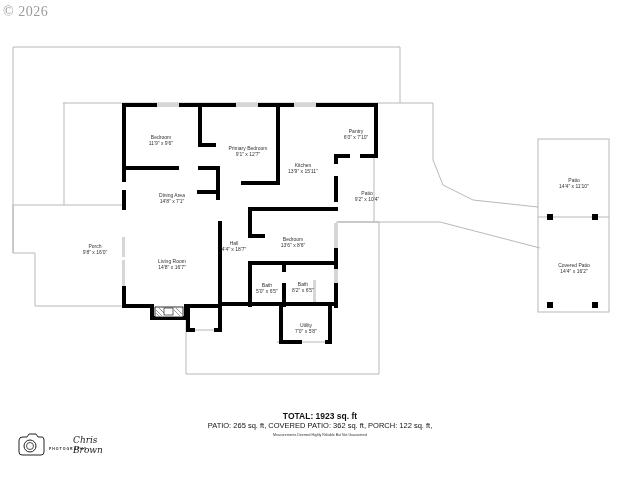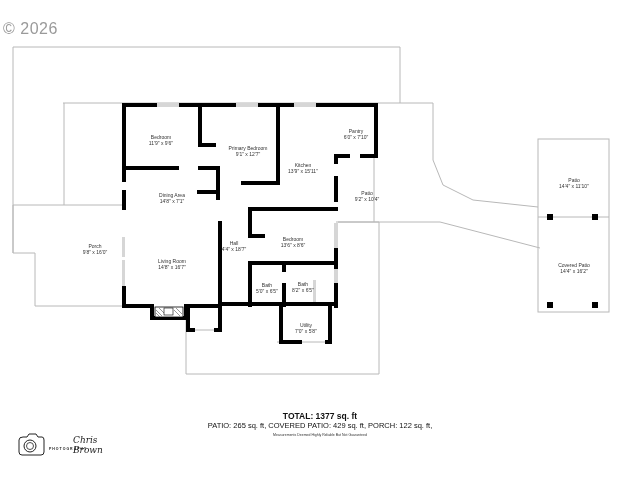--- a/index.html
+++ b/index.html
@@ -1,17 +1,17 @@
 <!DOCTYPE html>
 <html><head>
 <meta charset="utf-8">
 <style>
   html, body { margin: 0; padding: 0; background: #ffffff; }
   body { width: 640px; height: 480px; position: relative; overflow: hidden; font-family: "Liberation Sans", sans-serif; }
-  .copyright { position: absolute; left: 3px; top: 20px; font-size: 16px; color: #9a9a9a; letter-spacing: 0.5px; font-family: Liberation Sans, sans-serif; }
+  .copyright { position: absolute; left: 3px; top: 4px; font-size: 14px; color: #9a9a9a; letter-spacing: 0.5px; font-family: Liberation Serif, serif; }
   svg.plan { position: absolute; left: 0; top: 0; }
   .room-label { position: absolute; text-align: center; color: #333; font-size: 5px; line-height: 6px; white-space: nowrap; transform: translateX(-50%); }
   .room-label .nm { display: block; }
   .room-label .dim { display: block; }
   .summary { position: absolute; left: 0; top: 411px; width: 640px; text-align: center; color: #111; }
   .summary .total { font-weight: bold; font-size: 8.5px; line-height: 10px; }
   .summary .line { font-size: 7.5px; line-height: 9.5px; }
   .summary .disclaimer { font-size: 3.5px; line-height: 8px; color: #333; }
   .logo { position: absolute; left: 16px; top: 432px; width: 90px; height: 26px; }
   .logo .brand { position: absolute; left: 30px; top: 3px; font-family: "DejaVu Serif", serif; font-style: italic; font-size: 9px; color: #222; margin-left: 27px; }
@@ -155,22 +155,22 @@
 <div class="room-label" style="left:574px; top:177px;">
   <span class="nm">Patio</span>
   <span class="dim">14'4" x 11'10"</span>
 </div>
 <div class="room-label" style="left:574px; top:262px;">
   <span class="nm">Covered Patio</span>
   <span class="dim">14'4" x 16'2"</span>
 </div>
 
 <div class="summary">
-  <div class="total">TOTAL: 1377 sq. ft</div>
-  <div class="line">PATIO: 265 sq. ft, COVERED PATIO: 429 sq. ft, PORCH: 122 sq. ft,</div>
+  <div class="total">TOTAL: 1923 sq. ft</div>
+  <div class="line">PATIO: 265 sq. ft, COVERED PATIO: 362 sq. ft, PORCH: 122 sq. ft,</div>
   <div class="disclaimer">Measurements Deemed Highly Reliable But Not Guaranteed</div>
 </div>
 
 <div class="logo">
   <svg width="30" height="26" viewBox="0 0 30 26" style="position:absolute; left:0; top:0;">
     <path d="M3 8 Q3 5 7 5 L11 5 L13 2 L20 2 L22 5 L26 5 Q28 5 28 8 L28 20 Q28 23 25 23 L6 23 Q3 23 3 20 Z" fill="none" stroke="#222" stroke-width="1"></path>
     <circle cx="14" cy="14" r="6" fill="none" stroke="#222" stroke-width="1"></circle>
     <circle cx="14" cy="14" r="3.5" fill="none" stroke="#222" stroke-width="0.8"></circle>
   </svg>
   <span class="brand">Chris Brown</span>

